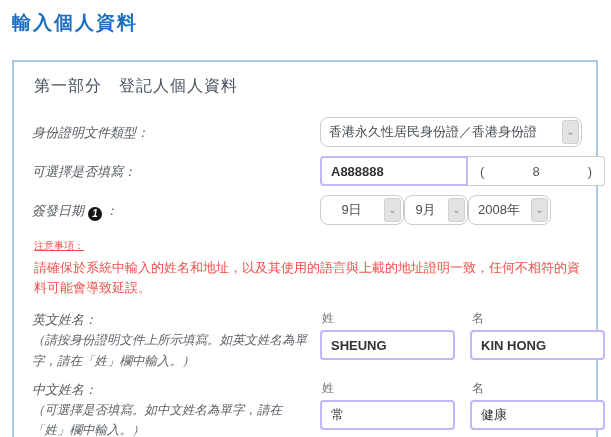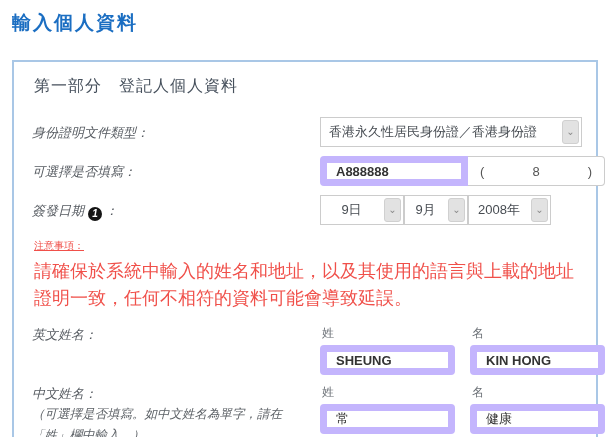--- a/index.html
+++ b/index.html
@@ -42,37 +42,37 @@
   .label {
     font-size: 13px;
     color: #555a60;
     line-height: 1.55;
     padding-top: 6px;
     font-style: italic;
   }
   .label.no-pad { padding-top: 0; }
   .note { font-size: 12.5px; color: #5c6166; }
   input.fld {
-    border: 7px solid #c4b5fd;
+    border: 2px solid #c4b5fd;
     border-radius: 4px;
     height: 30px;
     font-size: 13px;
     padding: 0 9px;
     color: #333;
     font-family: "Liberation Sans", "DejaVu Sans", sans-serif;
     background: #fff;
     outline: none;
     width: 100%;
   }
   input.bold { font-weight: bold; }
   
   .select-box {
     display: flex;
     border: 1px solid #ccc;
-    border-radius: 0;
+    border-radius: 8px;
     height: 30px;
     background: #fff;
     align-items: stretch;
     cursor: default;
   }
   .select-text {
     flex: 1;
     font-size: 13px;
     color: #474c52;
     line-height: 27px;
@@ -135,21 +135,21 @@
   
   .notice { margin: 14px 2px 13px 2px; }
   .notice-title {
     color: #f0504a;
     font-size: 10px;
     text-decoration: underline;
     margin-bottom: 5px;
   }
   .notice-body {
     color: #f0504a;
-    font-size: 18px;
+    font-size: 13px;
     line-height: 1.5;
   }
   
   .name-pair { display: flex; gap: 15px; }
   .name-col { width: 135px; }
   .sub-label { font-size: 12px; color: #6a6f75; margin: 0 0 3px 2px; }
 </style>
 </head>
 <body>
 
@@ -200,20 +200,21 @@
   </div>
 
   <div class="notice">
     <div class="notice-title">注意事項：</div>
     <div class="notice-body">請確保於系統中輸入的姓名和地址，以及其使用的語言與上載的地址證明一致，任何不相符的資料可能會導致延誤。</div>
   </div>
 
   <div class="field-row">
     <div class="label no-pad">
       <span>英文姓名：</span><br>
+      <span class="note">（請按身份證明文件上所示填寫。如英文姓名為單字，請在「姓」欄中輸入。）</span>
     </div>
     <div class="name-pair">
       <div class="name-col">
         <div class="sub-label">姓</div>
         <input class="fld bold" value="SHEUNG" style="">
       </div>
       <div class="name-col">
         <div class="sub-label">名</div>
         <input class="fld bold" value="KIN HONG" style="">
       </div>

